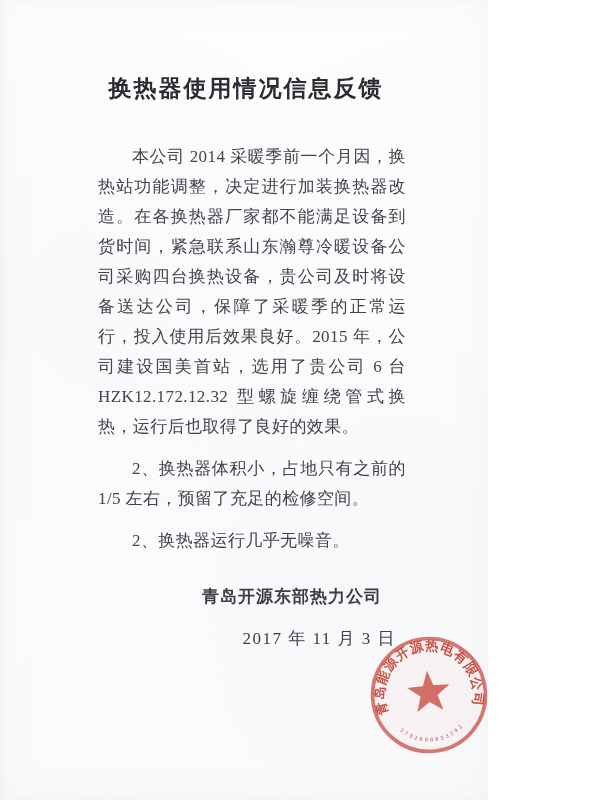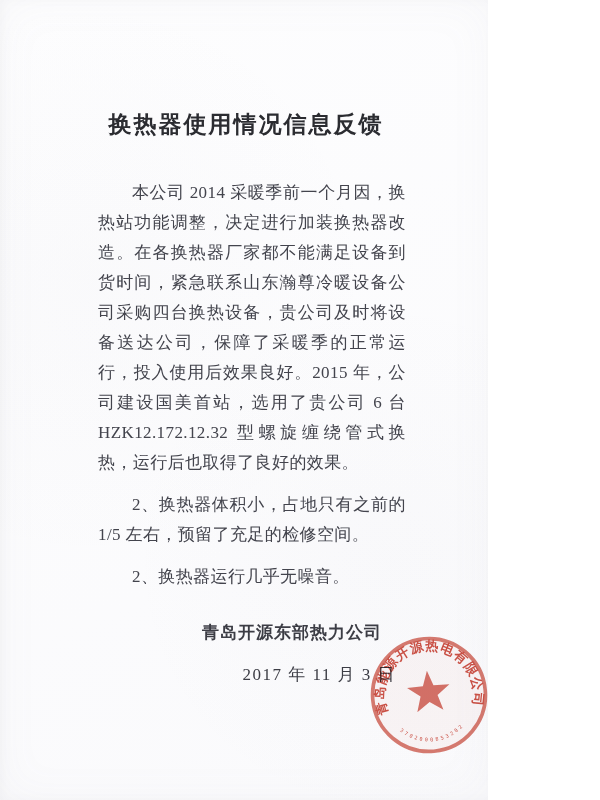--- a/index.html
+++ b/index.html
@@ -1,21 +1,21 @@
 <!DOCTYPE html>
 <html><head>
 <meta charset="utf-8">
 <style>
   html, body { margin: 0; padding: 0; background: #ffffff; }
   .page {
     position: relative;
     width: 488px;
     height: 800px;
     box-sizing: border-box;
-    padding: 108px 82px 0 86px;
+    padding: 72px 82px 0 86px;
     background:
       radial-gradient(circle at 18% 35%, rgba(120,120,140,0.02), transparent 45%),
       radial-gradient(circle at 80% 70%, rgba(120,120,140,0.018), transparent 40%),
       linear-gradient(160deg, #fdfdfe 0%, #fafafc 100%);
     box-shadow: inset 0 0 45px rgba(140,140,155,0.05), inset 4px 0 8px rgba(120,120,135,0.04);
     overflow: hidden;
     font-family: "Liberation Serif", "DejaVu Serif", serif;
   }
   .doc-title {
     margin: 0 0 38px 0;

